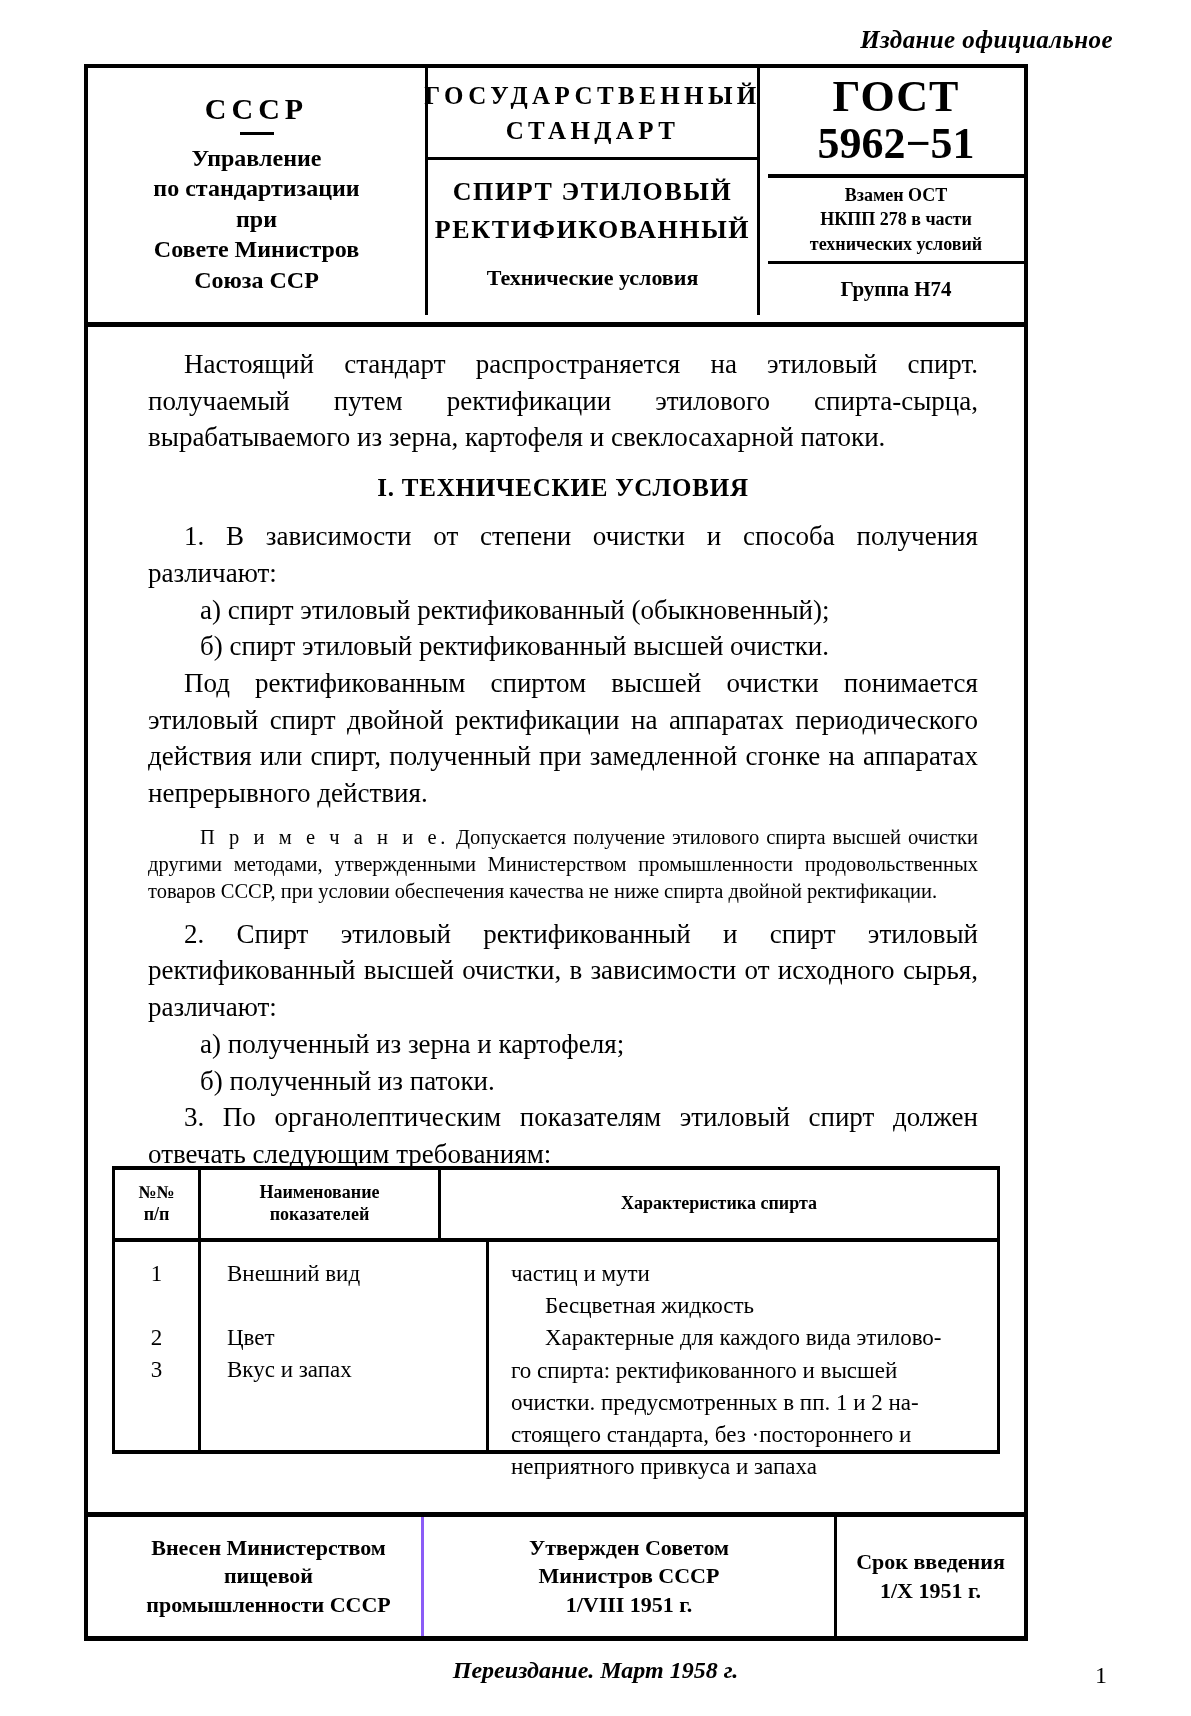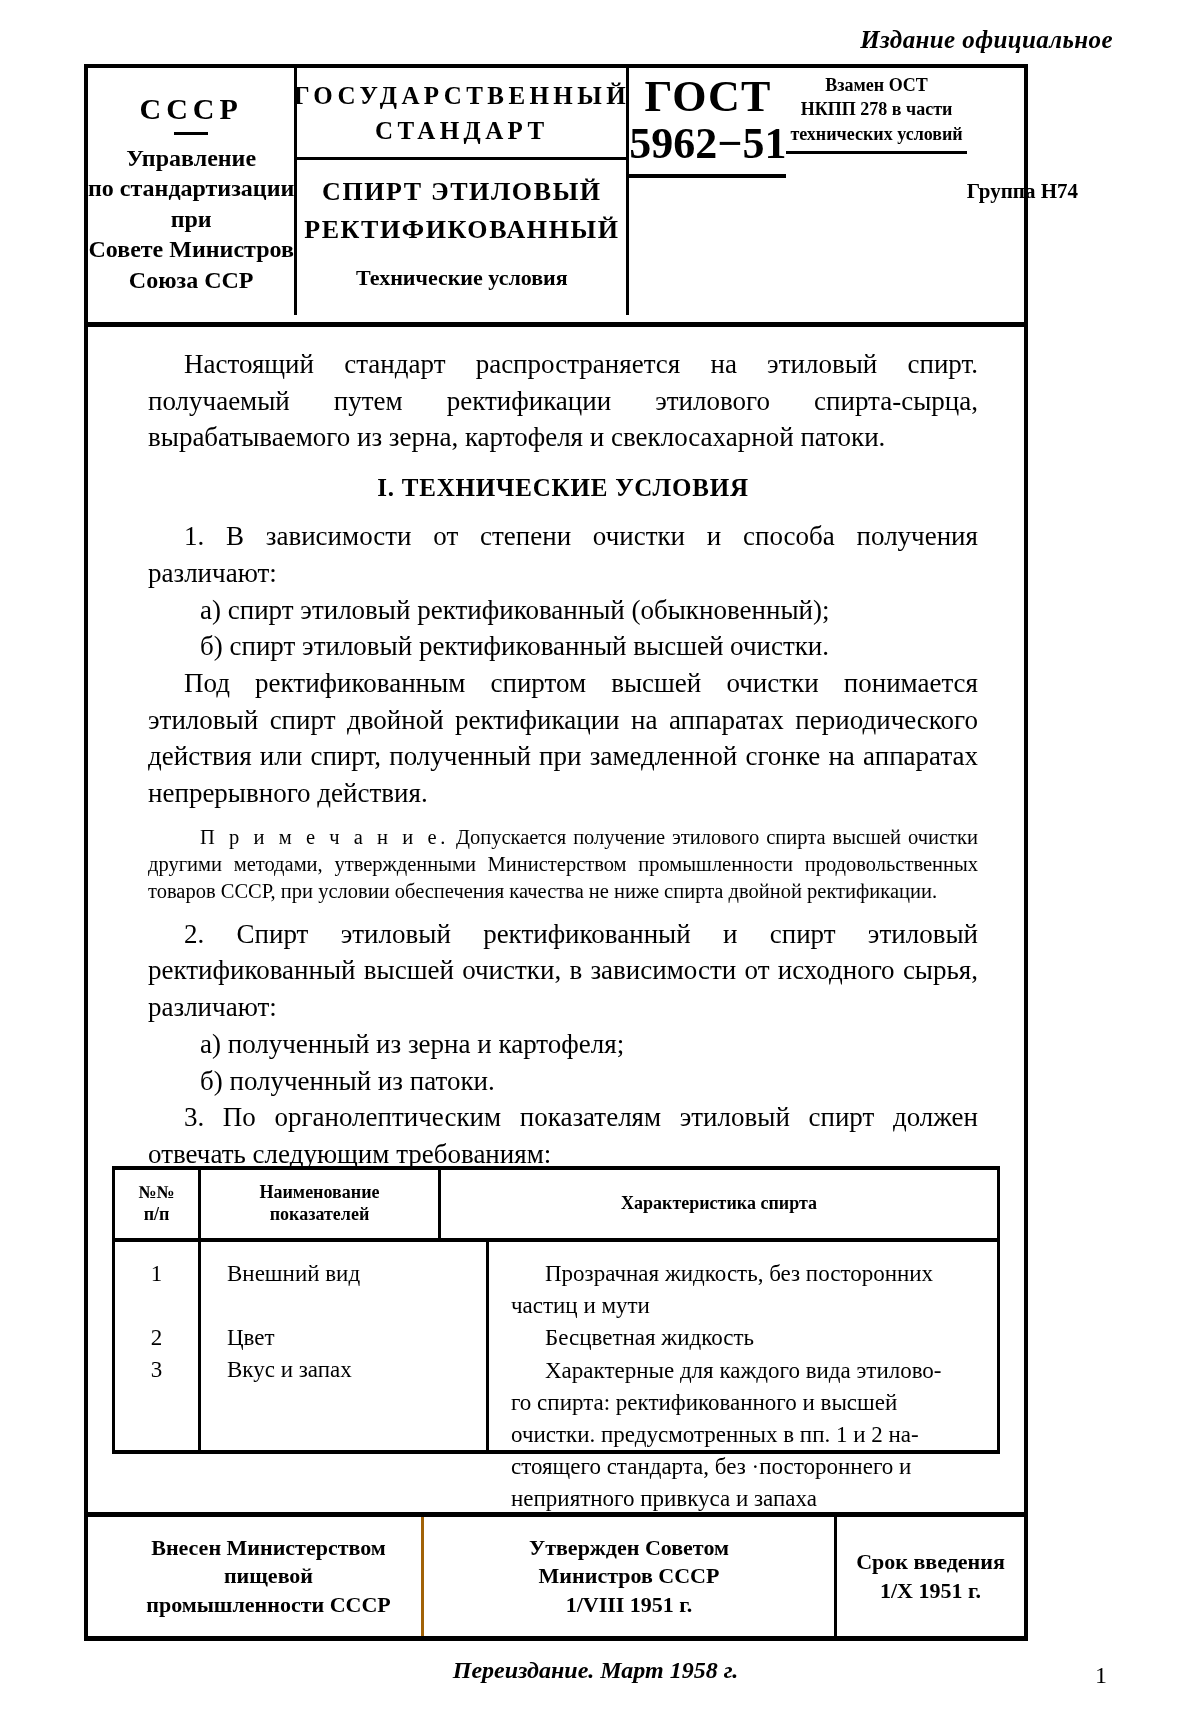--- a/index.html
+++ b/index.html
@@ -72,20 +72,22 @@
     width: 332px;
     border-right: 3px solid #000;
     box-sizing: border-box;
     display: flex;
     flex-direction: column;
   }
   .hcol-right {
     flex: 1;
     box-sizing: border-box;
     display: flex;
+    flex-direction: column;
+    margin-left: 8px;
   }
 
   .sssr {
     font-family: "Liberation Serif", serif;
     font-weight: 700;
     font-size: 30px;
     letter-spacing: 5px;
     margin-bottom: 6px;
   }
   .sssr-rule {
@@ -345,21 +347,21 @@
     display: flex;
   }
   .fcol {
     box-sizing: border-box;
     display: flex;
     flex-direction: column;
     align-items: center;
     justify-content: center;
     text-align: center;
   }
-  .fcol-1 { width: 336px; border-right: 3px solid #a16207; padding-left: 28px; }
+  .fcol-1 { width: 336px; border-right: 3px solid #8b5cf6; padding-left: 28px; }
   .fcol-2 { flex: 1; border-right: 3px solid #000; }
   .fcol-3 { width: 187px; }
   .fl {
     font-weight: 700;
     font-size: 22px;
     line-height: 1.30;
     white-space: nowrap;
   }
 
   .reissue {
@@ -465,21 +467,20 @@
         <div class="cellline num">1</div>
         <div class="cellline num" style="margin-top:32px">2</div>
         <div class="cellline num">3</div>
       </div>
       <div class="tb-name">
         <div class="cellline">Внешний вид</div>
         <div class="cellline" style="margin-top:32px">Цвет</div>
         <div class="cellline">Вкус и запах</div>
       </div>
       <div class="tb-char">
-        <div class="cellline ind">Прозрачная жидкость, без  посторонних</div>
         <div class="cellline">частиц и мути</div>
         <div class="cellline ind">Бесцветная жидкость</div>
         <div class="cellline ind">Характерные для каждого вида этилово-</div>
         <div class="cellline">го спирта: ректификованного  и  высшей</div>
         <div class="cellline">очистки. предусмотренных в пп. 1 и 2 на-</div>
         <div class="cellline">стоящего  стандарта, без ·постороннего  и</div>
         <div class="cellline">неприятного привкуса и  запаха</div>
       </div>
     </div>
   </div>

